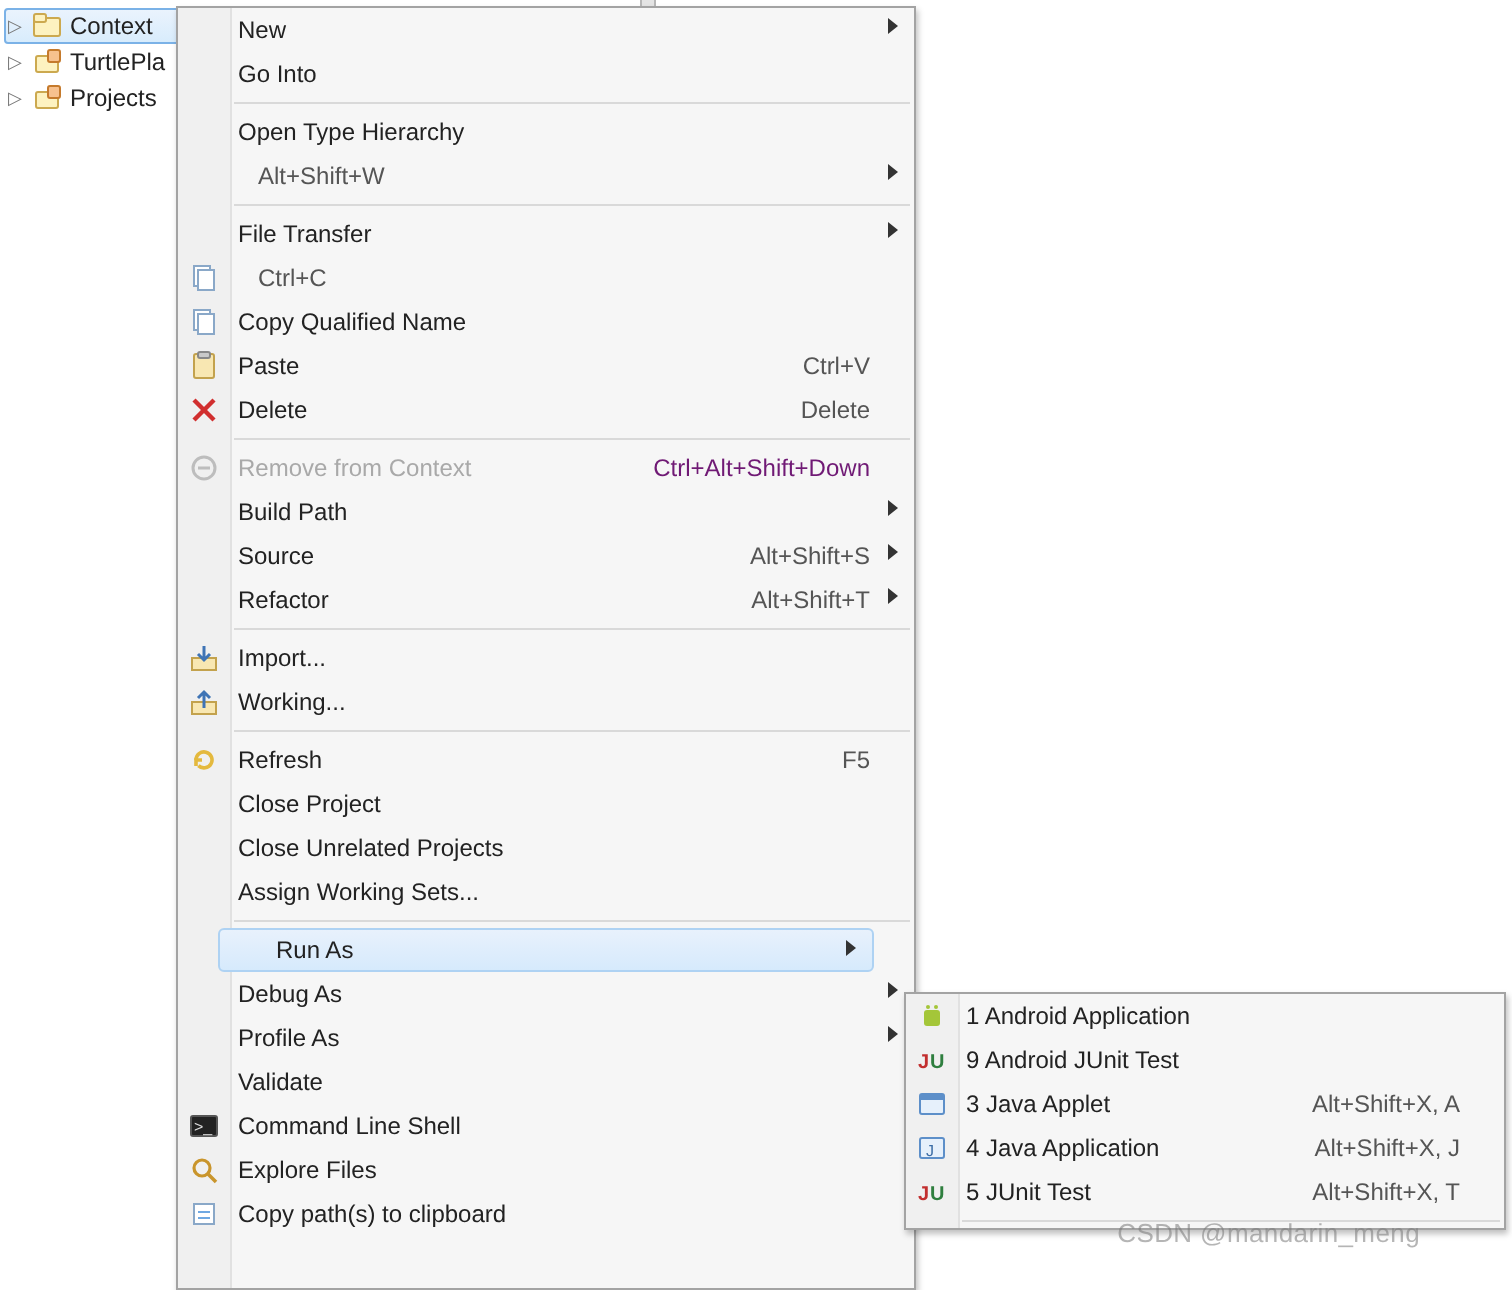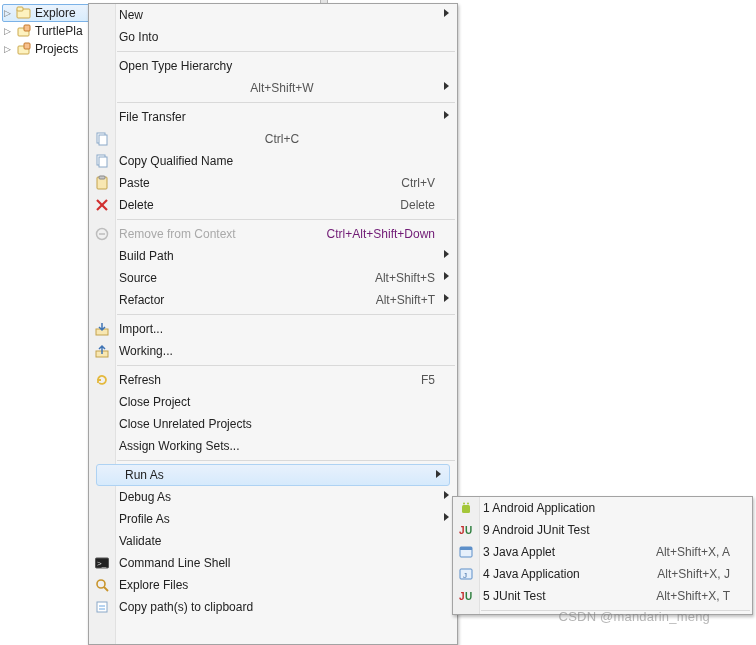--- a/index.html
+++ b/index.html
@@ -88,28 +88,27 @@
   .items {
     position: relative;
   }
   .mi {
     display: flex;
     align-items: center;
     height: 22px;
     position: relative;
     padding-left: 30px;
     padding-right: 22px;
-    justify-content: center;
   }
   .mi.disabled { color: #a9a9a9; }
   .mi.highlight {
     background: linear-gradient(#e8f1fc,#d6eafc);
     border: 1px solid #aed2f3;
     border-radius: 3px;
-    margin: 0 7px;
+    margin: 0 20px;
     padding-left: 28px;
     padding-right: 20px;
     height: 20px;
   }
   .mi .lbl { flex: 1; white-space: nowrap; }
   .mi .accel {
     color: #555;
     white-space: nowrap;
     padding-left: 10px;
   }
@@ -161,21 +160,21 @@
 
 <div class="tree">
   <div class="tree-row selected">
     <span class="twisty">▷</span>
     <span class="proj-icon">
       <svg width="16" height="16">
           <rect x="1" y="4" width="13" height="9" rx="1" fill="#fdf2c0" stroke="#cca94f"></rect>
           <rect x="1" y="2" width="6" height="4" rx="1" fill="#fdf2c0" stroke="#cca94f"></rect>
         </svg>
     </span>
-    <span class="tree-label">Explore</span>
+    <span class="tree-label">Context</span>
   </div>
   <div class="tree-row">
     <span class="twisty">▷</span>
     <span class="proj-icon">
       <svg width="16" height="16">
           <rect x="2" y="5" width="11" height="8" rx="1" fill="#fdf2c0" stroke="#cca94f"></rect>
           <rect x="8" y="2" width="6" height="6" rx="1" fill="#f7c18e" stroke="#c57a2c"></rect>
         </svg>
     </span>
     <span class="tree-label">TurtlePla</span>

